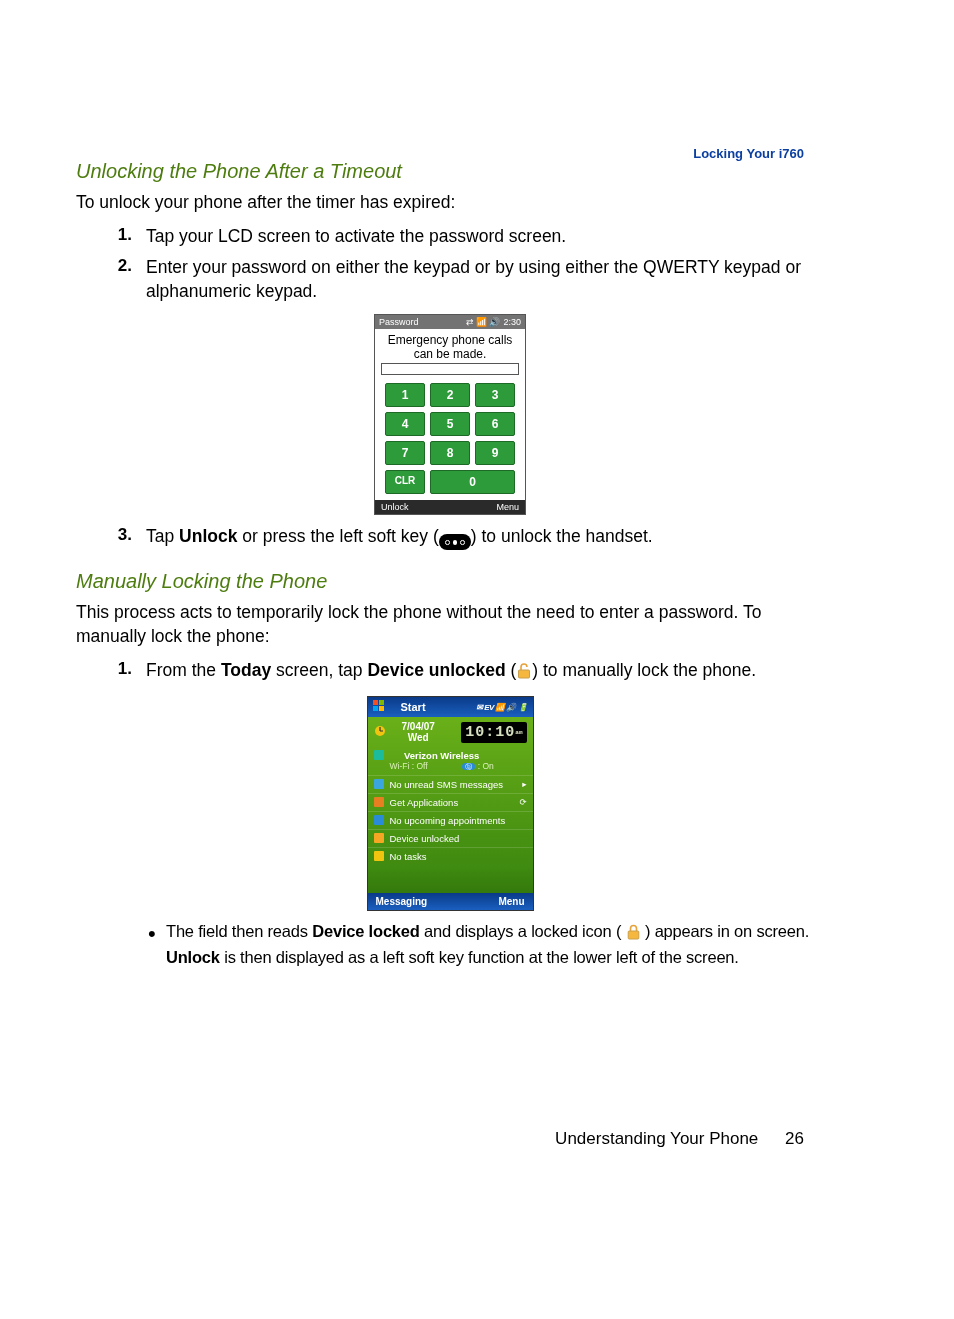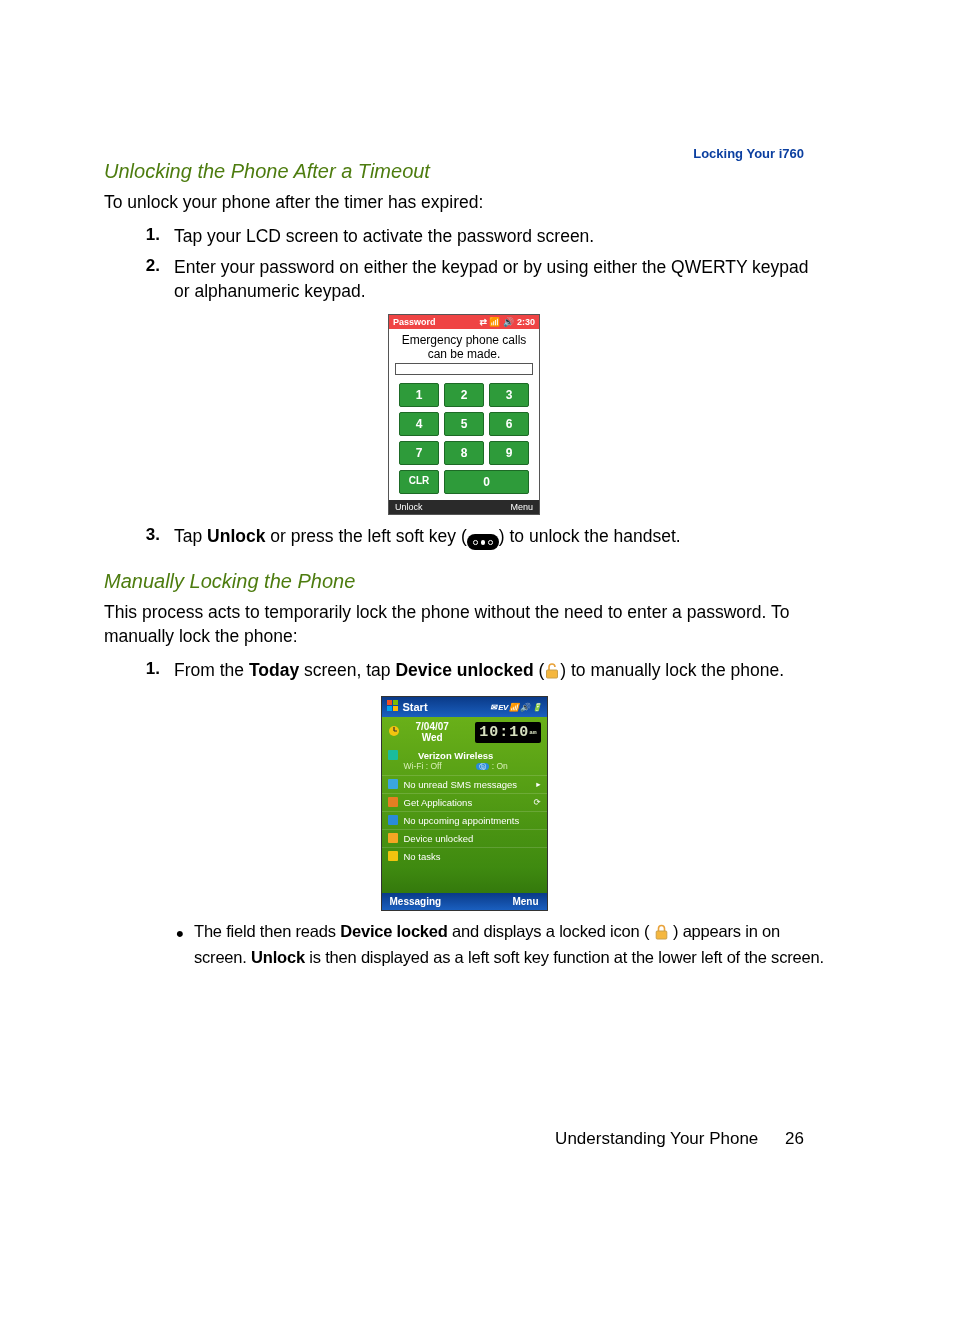--- a/index.html
+++ b/index.html
@@ -7,21 +7,21 @@
     padding: 0;
     background: #fff;
     font-family: Arial, Helvetica, sans-serif;
     color: #000;
   }
   .page {
     width: 954px;
     min-height: 1319px;
     position: relative;
     box-sizing: border-box;
-    padding: 140px 130px 80px 104px;
+    padding: 140px 130px 80px 76px;
   }
   .header-tag {
     position: absolute;
     top: 146px;
     right: 150px;
     color: #0b3fa0;
     font-weight: bold;
     font-size: 13px;
   }
   .section-heading {
@@ -80,28 +80,28 @@
 
   
   .pw-screen {
     width: 150px;
     border: 1px solid #555;
     display: inline-block;
     background: #fff;
     font-family: Tahoma, Arial, sans-serif;
   }
   .pw-title {
-    background: #ef4444;
+    background: #737373;
     color: #fff;
     display: flex;
     justify-content: space-between;
     align-items: center;
     padding: 2px 4px;
     font-size: 9px;
-    font-weight: bold;
+    font-weight: normal;
   }
   .pw-msg {
     font-size: 12px;
     padding: 4px 6px 2px 6px;
     color: #000;
   }
   .pw-input-row {
     padding: 0 6px 4px 6px;
   }
   .pw-input {
@@ -173,21 +173,21 @@
     font-family: Tahoma, Arial, sans-serif;
     color: #fff;
   }
   .today-top {
     background: linear-gradient(#0a3a88, #1a5fbf);
     display: flex;
     align-items: center;
     padding: 3px 5px;
     font-size: 11px;
     font-weight: bold;
-    gap: 4px;
+    gap: 16px;
   }
   .today-top .spacer { flex: 1; }
   .today-top .statmini { font-size: 8px; letter-spacing: -0.5px; font-style: italic; }
   .today-date-row {
     display: flex; align-items: center; padding: 4px 6px; gap: 16px;
   }
   .today-date { font-size: 10px; font-weight: bold; line-height: 1.1; }
   .today-clock {
     margin-left: auto;
     background: #000;

